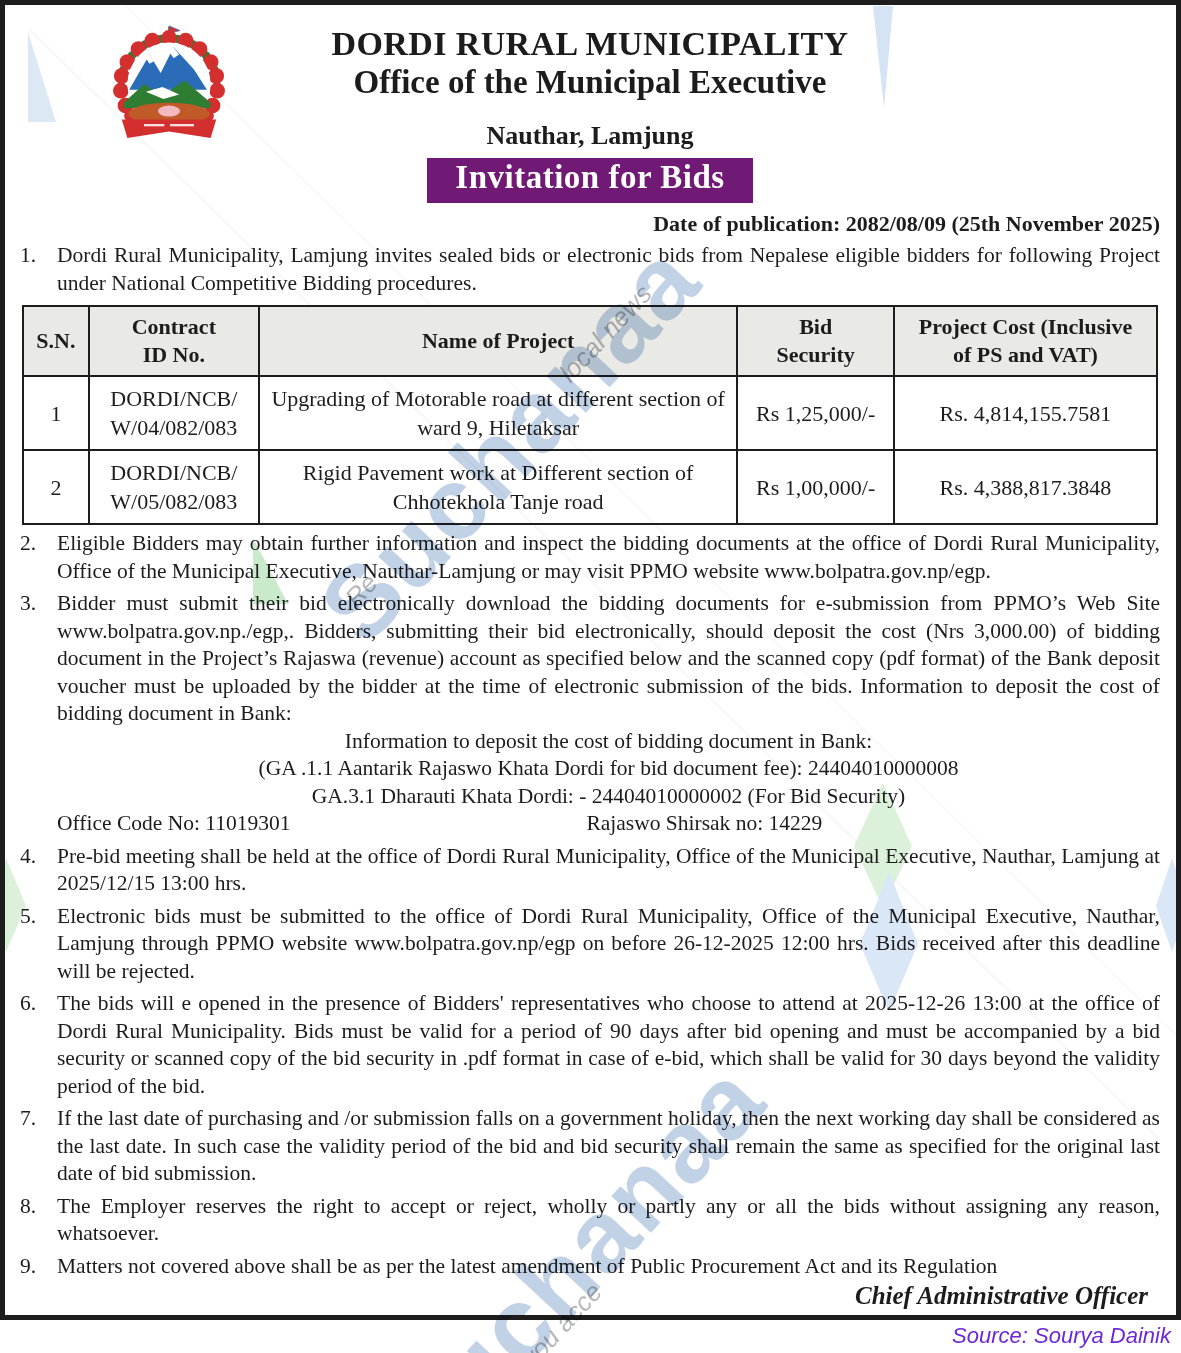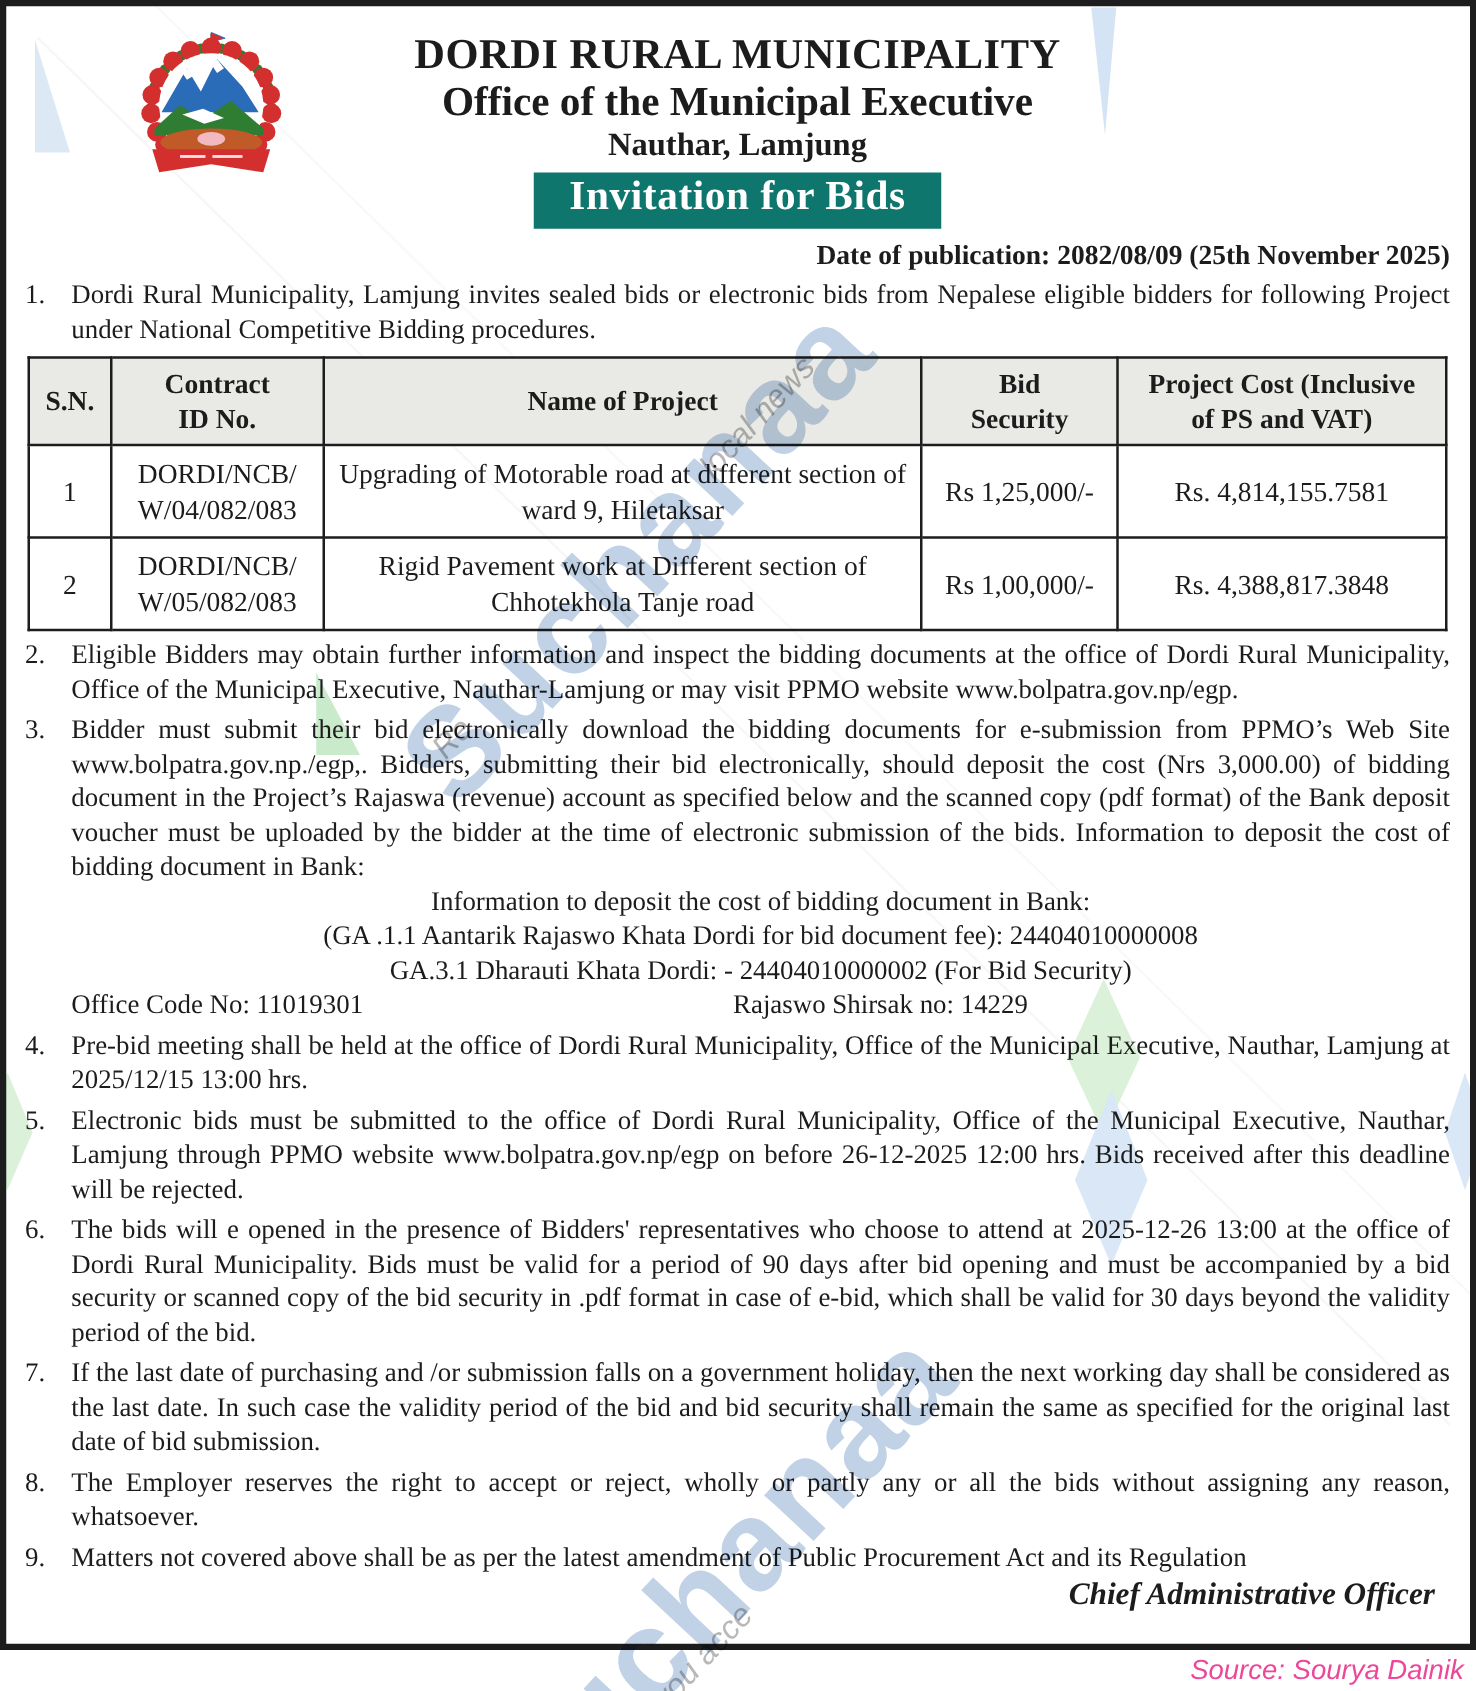--- a/index.html
+++ b/index.html
@@ -8,23 +8,23 @@
   .decor{position:absolute;left:0;top:0;z-index:0;pointer-events:none;}
   .frame{position:absolute;left:0;top:0;width:1181px;height:1320px;border:5px solid #1d1d1d;
          box-sizing:border-box;z-index:2;pointer-events:none;}
   .content{position:absolute;left:5px;top:17px;width:1171px;z-index:1;box-sizing:border-box;
            padding:8px 16px 0 15px;}
   
   .doc-header{position:relative;text-align:center;}
   .logo{position:absolute;left:86px;top:0px;width:126px;height:124px;}
   .org{font-size:34px;font-weight:bold;letter-spacing:.4px;line-height:38px;}
   .office{font-size:33px;font-weight:bold;line-height:38px;}
-  .loc{font-size:26px;font-weight:bold;line-height:30px;}
+  .loc{font-size:26px;font-weight:bold;line-height:30px;margin-top:20px;}
   .banner-row{text-align:center;margin-top:7px;}
-  .banner{display:inline-block;background:#0f766e;color:#fff;font-size:33px;font-weight:bold;
+  .banner{display:inline-block;background:#701a75;color:#fff;font-size:33px;font-weight:bold;
           padding:1px 28px 7px;letter-spacing:.5px;}
   .pubdate{text-align:right;font-weight:bold;font-size:22px;margin-top:8px;line-height:26px;}
   
   .notice{display:flex;margin-top:5px;font-size:21.5px;line-height:27.5px;}
   .notice .num{flex:0 0 37px;}
   .notice .body{flex:1;text-align:justify;}
   .subline{text-align:center;}
   .subrow{position:relative;text-align:left;}
   .subrow .c2{position:absolute;top:0;left:56.5%;white-space:nowrap;}
   .subrow.codes .c2{left:48%;}
@@ -32,21 +32,21 @@
   table.bids{border-collapse:collapse;width:calc(100% - 4px);margin:8px 0 3px 2px;border-radius:15px;}
   table.bids th,table.bids td{border:2px solid #1d1d1d;text-align:center;vertical-align:middle;}
   table.bids th{background:#e9e9e6;font-weight:bold;font-size:22px;line-height:28px;
                 padding:6px 4px;white-space:pre-line;}
   table.bids td{font-size:22px;line-height:29px;padding:7px 6px;}
   td.pre{white-space:pre-line;margin-top:38px;}
   
   .signature{text-align:right;font-weight:bold;font-style:italic;font-size:25px;
              padding-right:12px;margin-top:2px;line-height:28px;}
   .source{position:absolute;right:10px;top:1323px;z-index:1;
-          font-family:"Liberation Sans",sans-serif;font-style:italic;font-size:22px;color:#ec4899;text-align:right;}
+          font-family:"Liberation Sans",sans-serif;font-style:italic;font-size:22px;color:#6d28d9;text-align:right;}
   
   .wm{position:absolute;z-index:3;mix-blend-mode:multiply;pointer-events:none;
       font-family:"Liberation Sans",sans-serif;transform:rotate(-47deg);}
   .wm-big{font-size:102px;font-weight:bold;color:rgba(136,168,208,.52);letter-spacing:2px;
           width:640px;text-align:center;}
   #wm1{left:190px;top:385px;}
   #wm2{left:255px;top:1205px;}
   .wm-frag{font-size:26px;font-style:italic;color:rgba(125,125,125,.55);}
   #frag-top{left:545px;top:318px;}
   #frag-mid{left:345px;top:575px;}

